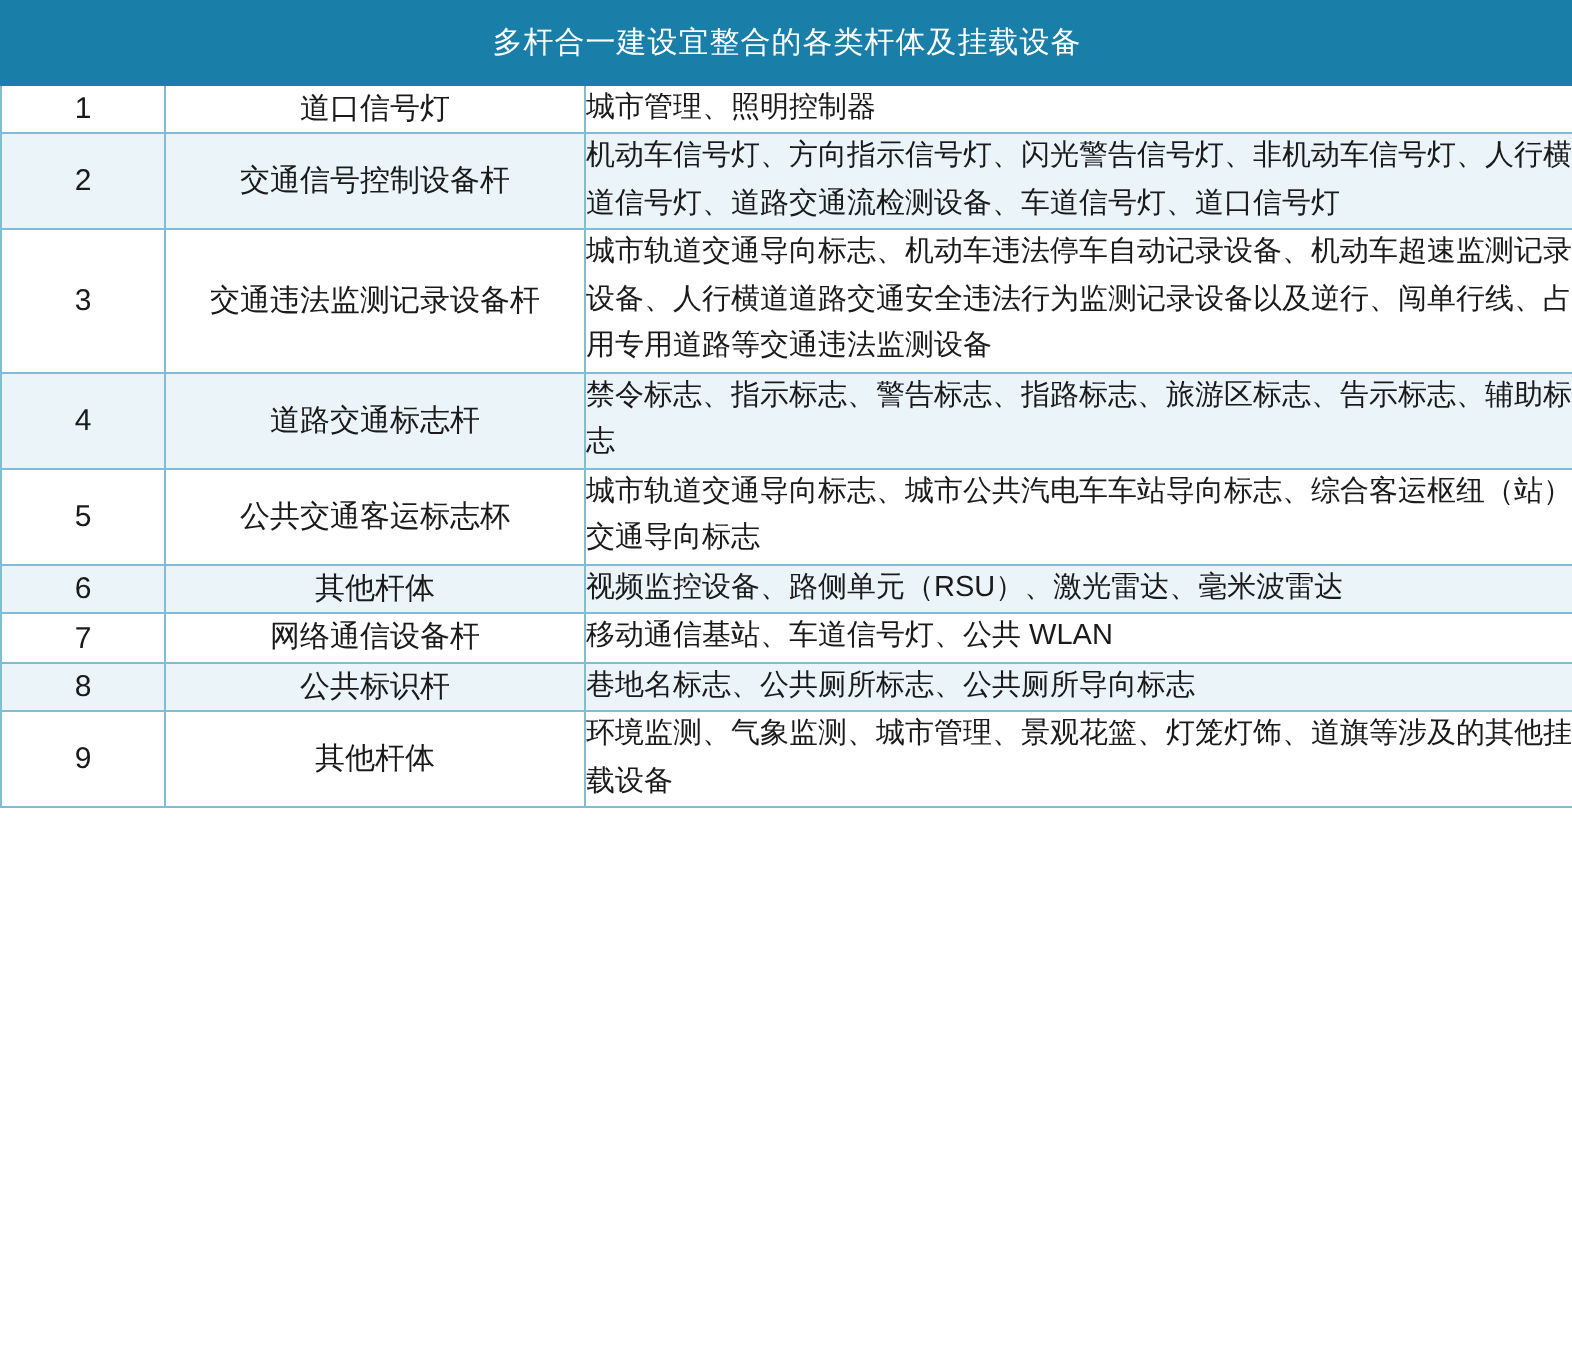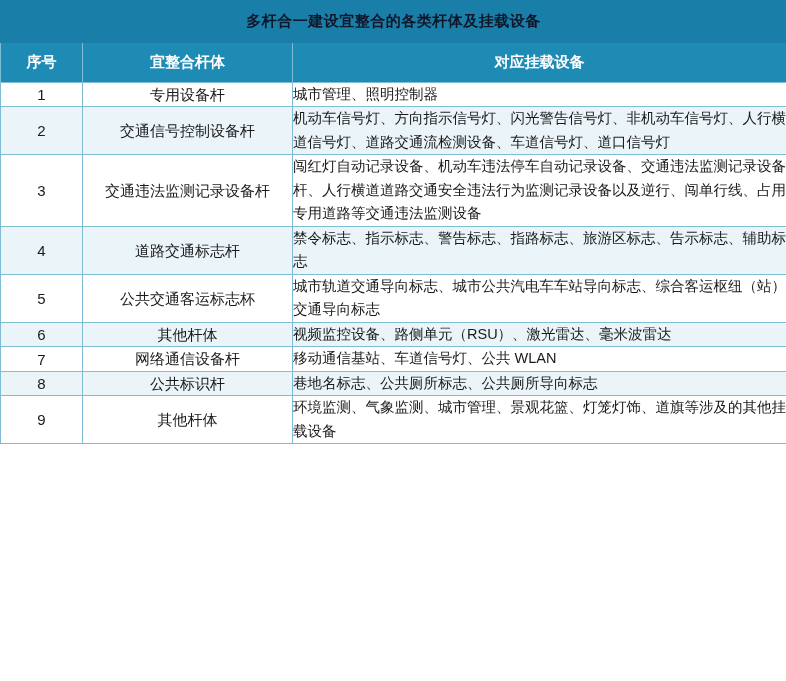--- a/index.html
+++ b/index.html
@@ -24,23 +24,23 @@
     width: 786px;
     table-layout: fixed;
   }
   table.polepole td, table.polepole th {
     border: 1px solid #7fbcd6;
     padding: 0;
     vertical-align: middle;
   }
   .title-cell {
     background: #1a7fa8;
-    color: #0f172a;
+    color: #ffffff;
     font-size: 15px;
-    font-weight: bold;
+    font-weight: normal;
     text-align: center;
     height: 41px;
     letter-spacing: 0.5px;
     border: 1px solid #1a7fa8 !important;
   }
   .head-cell {
     background: #1e8bb5;
     color: #ffffff;
     font-size: 15px;
     font-weight: bold;
@@ -78,40 +78,35 @@
   <table class="polepole">
     <colgroup>
       <col class="col-idx">
       <col class="col-pole">
       <col class="col-dev">
     </colgroup>
     <tbody>
       <tr>
         <td class="title-cell" colspan="3">多杆合一建设宜整合的各类杆体及挂载设备</td>
       </tr>
-      <tr>
-        <th class="head-cell">序号</th>
-        <th class="head-cell">宜整合杆体</th>
-        <th class="head-cell">对应挂载设备</th>
-      </tr>
 
       <tr class="odd">
         <td class="idx">1</td>
-        <td class="pole">专用设备杆</td>
+        <td class="pole">道口信号灯</td>
         <td class="dev">城市管理、照明控制器</td>
       </tr>
       <tr class="even">
         <td class="idx">2</td>
         <td class="pole">交通信号控制设备杆</td>
         <td class="dev">机动车信号灯、方向指示信号灯、闪光警告信号灯、非机动车信号灯、人行横道信号灯、道路交通流检测设备、车道信号灯、道口信号灯</td>
       </tr>
       <tr class="odd">
         <td class="idx">3</td>
         <td class="pole">交通违法监测记录设备杆</td>
-        <td class="dev">闯红灯自动记录设备、机动车违法停车自动记录设备、交通违法监测记录设备杆、人行横道道路交通安全违法行为监测记录设备以及逆行、闯单行线、占用专用道路等交通违法监测设备</td>
+        <td class="dev">城市轨道交通导向标志、机动车违法停车自动记录设备、机动车超速监测记录设备、人行横道道路交通安全违法行为监测记录设备以及逆行、闯单行线、占用专用道路等交通违法监测设备</td>
       </tr>
       <tr class="even">
         <td class="idx">4</td>
         <td class="pole">道路交通标志杆</td>
         <td class="dev">禁令标志、指示标志、警告标志、指路标志、旅游区标志、告示标志、辅助标志</td>
       </tr>
       <tr class="odd">
         <td class="idx">5</td>
         <td class="pole">公共交通客运标志杯</td>
         <td class="dev">城市轨道交通导向标志、城市公共汽电车车站导向标志、综合客运枢纽（站）交通导向标志</td>

